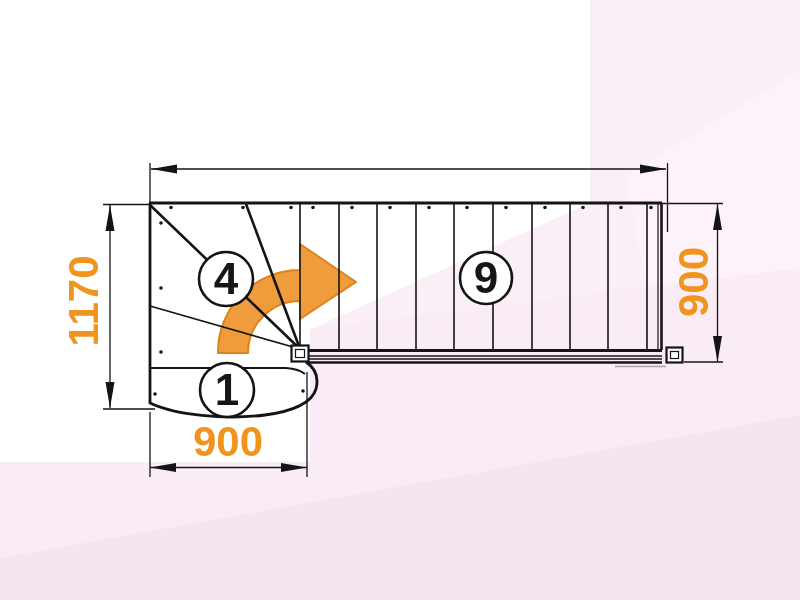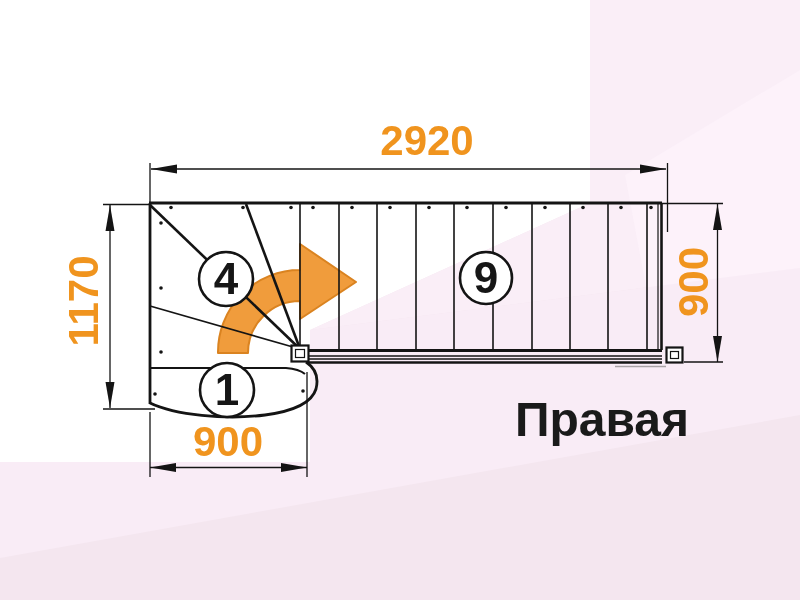--- a/index.html
+++ b/index.html
@@ -163,27 +163,25 @@
       <polygon points="307,467.5 281,463 281,472" stroke="none"></polygon>
     </g>
 
     <g stroke="#141414" fill="#ffffff" stroke-width="2.6">
       <circle cx="226" cy="279" r="27"></circle>
       <circle cx="227" cy="390" r="27"></circle>
       <circle cx="486" cy="278" r="26"></circle>
     </g>
   </svg>
 
-  <div class="lbl" style="left:327px;top:118px;width:200px;">2920</div>
 
   <div class="lbl lbl-rot" style="left:-16px;top:278px;width:200px;">1170</div>
 
   <div class="lbl lbl-rot" style="left:594px;top:259px;width:200px;">900</div>
 
   <div class="lbl" style="left:148px;top:419px;width:160px;">900</div>
 
   <div class="step-num" style="left:196px;top:251px;">4</div>
   <div class="step-num" style="left:197px;top:362px;">1</div>
   <div class="step-num" style="left:456px;top:250px;">9</div>
 
-  <div class="title">Правая</div>
 
 </div>
 
 </body></html>

